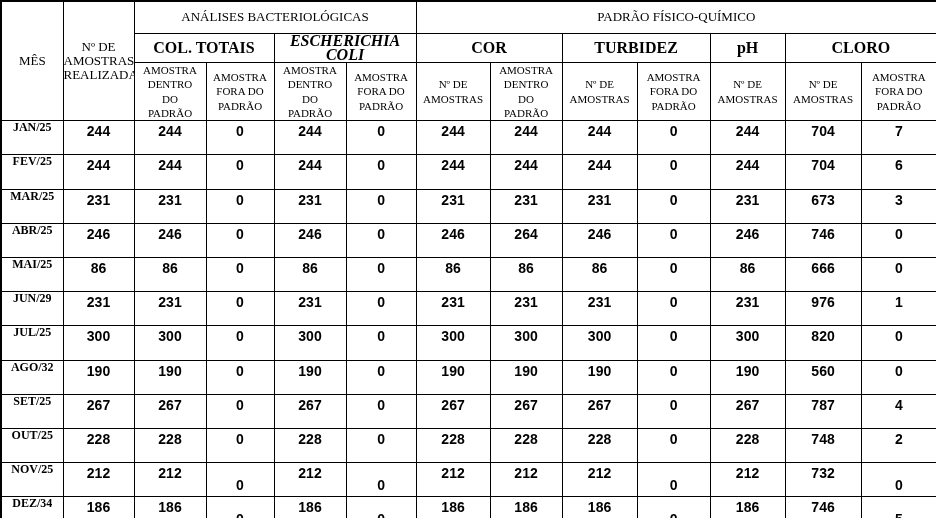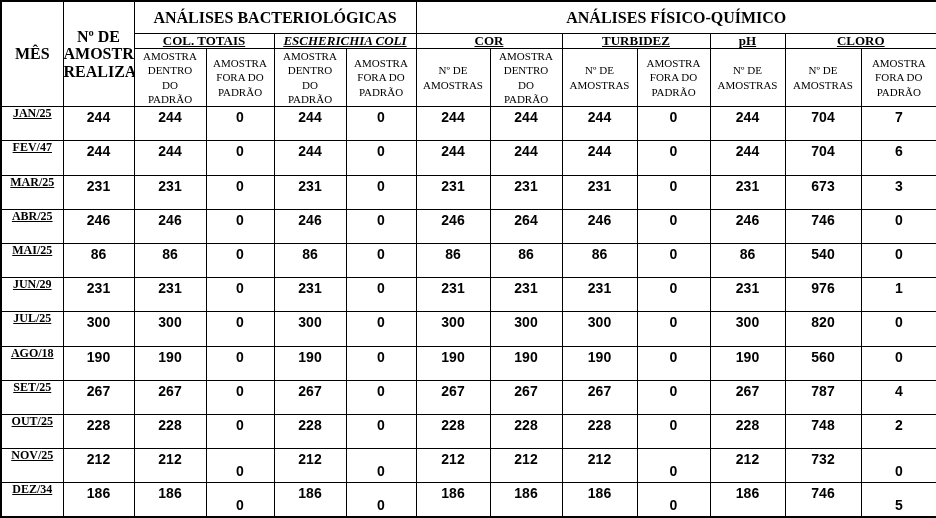--- a/index.html
+++ b/index.html
@@ -10,32 +10,32 @@
   table {
     width: 936px; height: 518px; table-layout: fixed;
     border-collapse: collapse; border: 2px solid #000;
   }
   th, td {
     border: 1px solid #000; padding: 0; margin: 0;
     text-align: center; overflow: hidden; color: #000;
   }
   .pre { white-space: pre-line; }
   thead th { font-family: "Liberation Serif", serif; vertical-align: middle; }
-  tr.r1 th { font-weight: bold; font-size: 16px; height: 31px; line-height: 1.1; }
-  tr.r2 th { font-weight: bold; font-size: 13px; height: 14px; line-height: 14px; text-decoration: underline; }
+  tr.r1 th { font-weight: normal; font-size: 13px; height: 31px; line-height: 1.1; }
+  tr.r2 th { font-weight: bold; font-size: 16px; height: 14px; line-height: 14px; }
   tr.r3 th { font-weight: normal; font-size: 11px; line-height: 1.3; }
   th.corner { font-weight: bold; font-size: 13px; line-height: 1.25; }
   th.italic { font-style: italic; margin-top: 13px; }
   tbody td {
     font-family: "Liberation Sans", sans-serif; font-weight: bold;
     font-size: 14px; line-height: 1.1; vertical-align: top; padding-top: 3px;
   }
   tbody td.month {
     font-family: "Liberation Serif", serif; font-size: 12px;
-    vertical-align: bottom; padding-bottom: 20px; padding-top: 0; text-decoration: underline;
+    vertical-align: bottom; padding-bottom: 20px; padding-top: 0;
   }
   tbody td.low { vertical-align: bottom; padding-bottom: 3px; padding-top: 0; }
   tbody tr { height: 30px; }
 </style>
 </head>
 <body>
 
 <div id="page">
   <table>
     <colgroup>
@@ -53,21 +53,21 @@
         <col style="width:76px">
       <col style="width:76px">
     </colgroup>
     <thead>
       <tr class="r1">
         <th rowspan="3" class="corner">MÊS</th>
         <th rowspan="3" class="corner pre">Nº DE
 AMOSTRAS
 REALIZADA</th>
         <th colspan="4">ANÁLISES BACTERIOLÓGICAS</th>
-        <th colspan="7">ANÁLISES FÍSICO-QUÍMICO</th>
+        <th colspan="7">PADRÃO FÍSICO-QUÍMICO</th>
       </tr>
       <tr class="r2">
         <th colspan="2">COL. TOTAIS</th>
         <th colspan="2" class="italic">ESCHERICHIA COLI</th>
         <th colspan="2">COR</th>
         <th colspan="2">TURBIDEZ</th>
         <th>pH</th>
         <th colspan="2">CLORO</th>
       </tr>
       <tr class="r3">
@@ -115,21 +115,21 @@
           <td>0</td>
           <td>244</td>
           <td>244</td>
           <td>244</td>
           <td>0</td>
           <td>244</td>
           <td>704</td>
           <td>7</td>
         </tr>
         <tr>
-          <td class="month">FEV/47</td>
+          <td class="month">FEV/25</td>
           <td>244</td>
           <td>244</td>
           <td>0</td>
           <td>244</td>
           <td>0</td>
           <td>244</td>
           <td>244</td>
           <td>244</td>
           <td>0</td>
           <td>244</td>
@@ -171,21 +171,21 @@
           <td>86</td>
           <td>86</td>
           <td>0</td>
           <td>86</td>
           <td>0</td>
           <td>86</td>
           <td>86</td>
           <td>86</td>
           <td>0</td>
           <td>86</td>
-          <td>540</td>
+          <td>666</td>
           <td>0</td>
         </tr>
         <tr>
           <td class="month">JUN/29</td>
           <td>231</td>
           <td>231</td>
           <td>0</td>
           <td>231</td>
           <td>0</td>
           <td>231</td>
@@ -205,21 +205,21 @@
           <td>0</td>
           <td>300</td>
           <td>300</td>
           <td>300</td>
           <td>0</td>
           <td>300</td>
           <td>820</td>
           <td>0</td>
         </tr>
         <tr>
-          <td class="month">AGO/18</td>
+          <td class="month">AGO/32</td>
           <td>190</td>
           <td>190</td>
           <td>0</td>
           <td>190</td>
           <td>0</td>
           <td>190</td>
           <td>190</td>
           <td>190</td>
           <td>0</td>
           <td>190</td>

